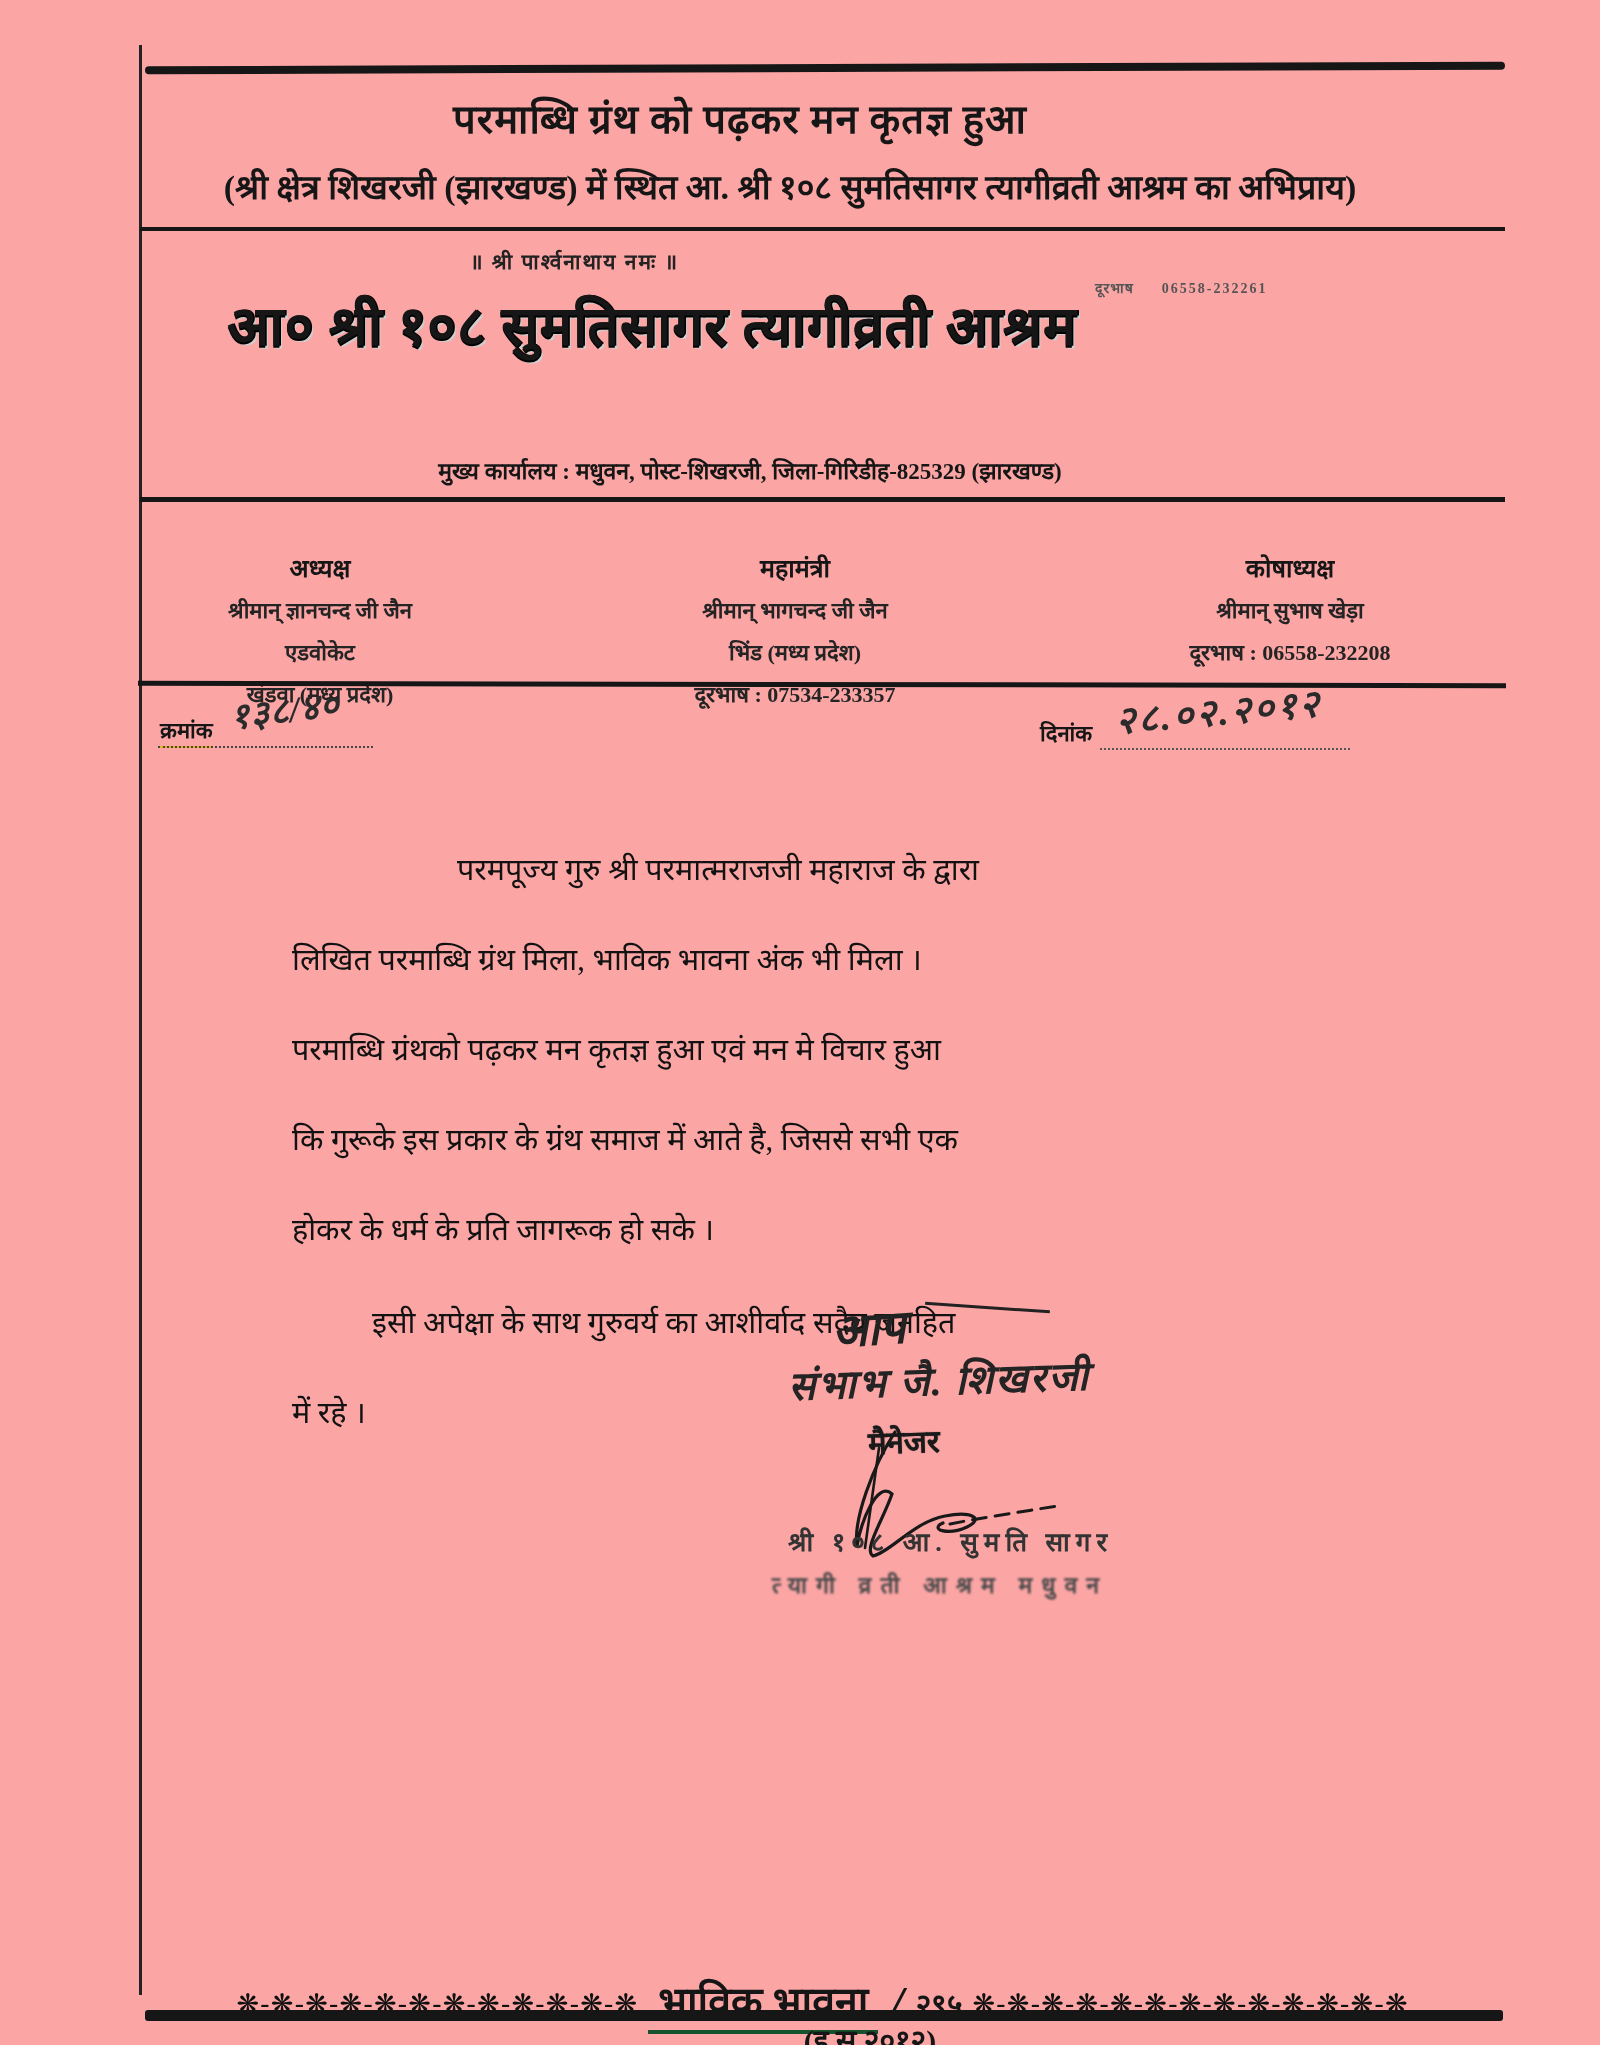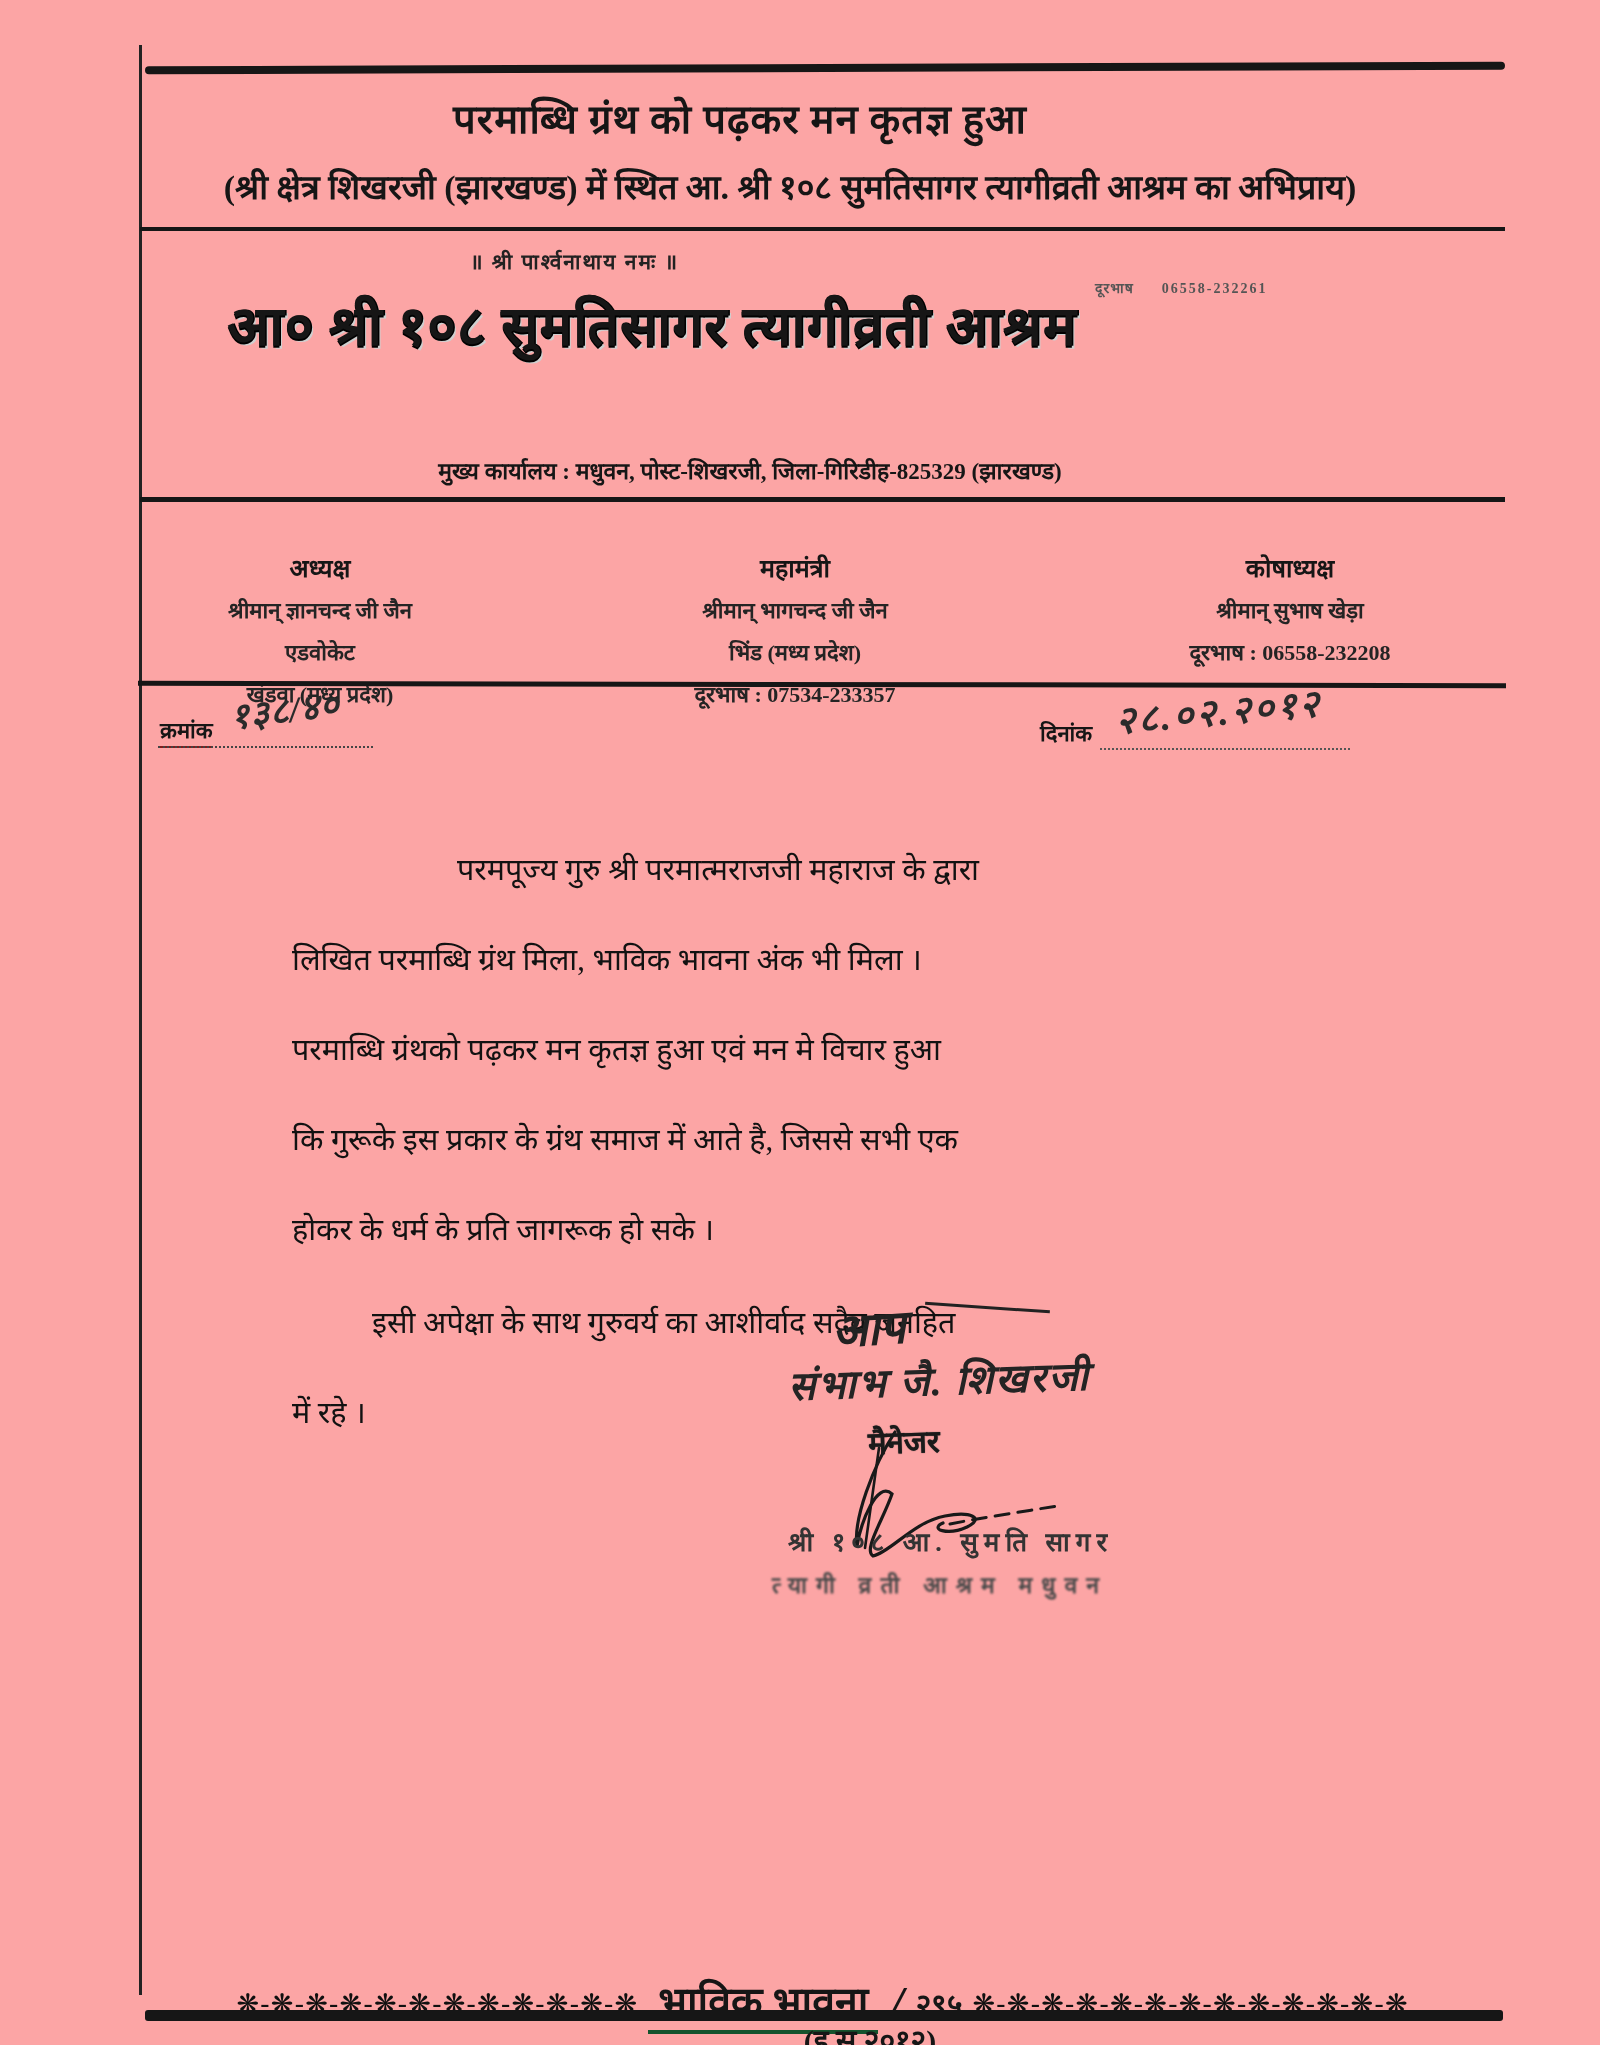--- a/index.html
+++ b/index.html
@@ -39,21 +39,21 @@
 
   .officers { top:508px; left:150px; width:1330px; display:flex; justify-content:space-between;margin-top:40px; }
   .officer { text-align:center; font-size:22px; font-weight:bold; line-height:42px; color:#242424; }
   .officer .role { font-size:25px; color:#161616; }
   .officer.c1 { width:340px; }
   .officer.c2 { width:370px; }
   .officer.c3 { width:380px; }
 
   .lh-rule3 { top:682px; left:138px; width:1368px; height:5px; transform:rotate(0.1deg); }
 
-  .serial-label { top:714px; left:160px; font-size:22px; font-weight:bold; border-bottom:2px solid #7f1d1d; padding-bottom:2px; }
+  .serial-label { top:714px; left:160px; font-size:22px; font-weight:bold; border-bottom:2px solid #eab308; padding-bottom:2px; }
   .serial-value { top:685px; left:230px; font-size:36px; font-style:italic; font-weight:600; transform:rotate(-7deg); color:#2b2b2b; letter-spacing:1px; }
   .serial-underline { top:746px; left:158px; width:215px; border-bottom:2px dotted #444; }
   .date-label { top:717px; left:1040px; font-size:22px; font-weight:bold; }
   .date-value { top:684px; left:1115px; font-size:38px; font-style:italic; font-weight:600; transform:rotate(-5deg); color:#2b2b2b; letter-spacing:3px; }
   .date-underline { top:748px; left:1100px; width:250px; border-bottom:2px dotted #555; }
 
   .body-text { left:292px; width:900px; }
   .body-line { font-size:30.5px; line-height:90px; white-space:nowrap; color:#121212; }
   .body-line.indent1 { padding-left:165px; }
   .body-line.indent2 { padding-left:80px; }

